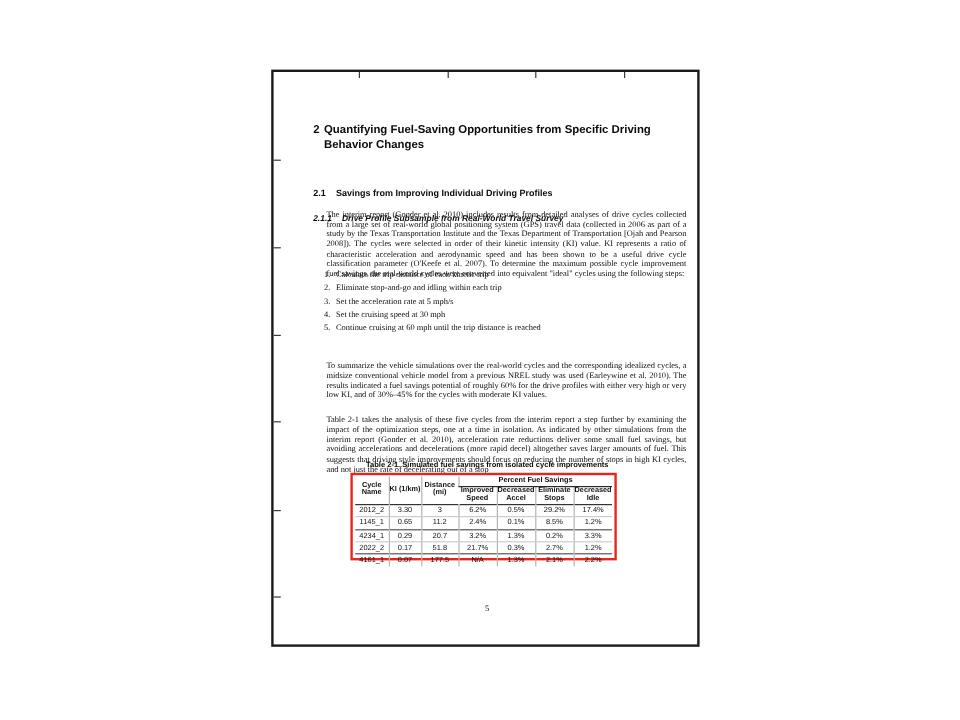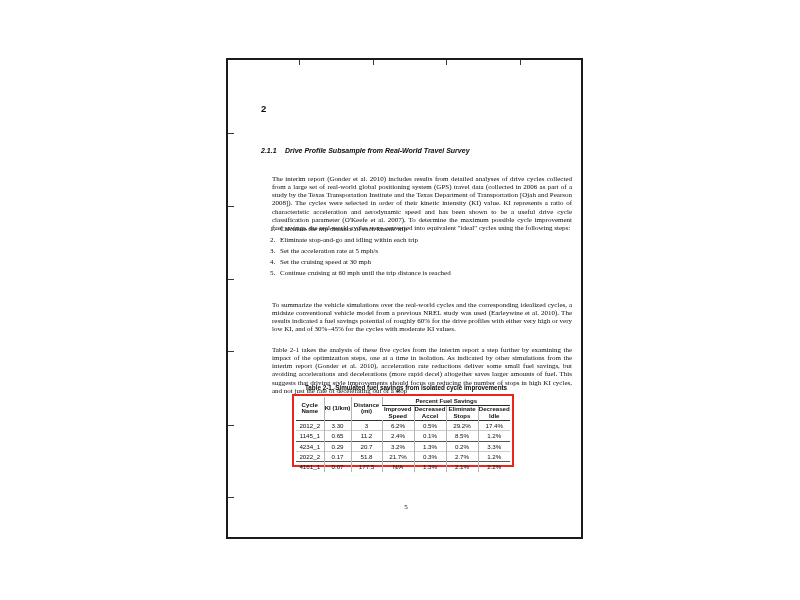--- a/index.html
+++ b/index.html
@@ -89,22 +89,27 @@
   <div class="tick-l" style="top:146px"></div>
   <div class="tick-l" style="top:219px"></div>
   <div class="tick-l" style="top:291px"></div>
   <div class="tick-l" style="top:365px"></div>
   <div class="tick-l" style="top:437px"></div>
 
   <div class="content">
 
     <div class="block h1" style="top:0">
       <span class="secnum">2</span>
-    </div>
-
+      <span>Quantifying Fuel-Saving Opportunities from Specific Driving Behavior Changes</span>
+    </div>
+
+    <div class="block h2" style="top:30px">
+      <span class="secnum">2.1</span>
+      <span>Savings from Improving Individual Driving Profiles</span>
+    </div>
 
     <div class="block h3" style="top:44px">
       <span class="secnum">2.1.1</span>
       <span>Drive Profile Subsample from Real-World Travel Survey</span>
     </div>
 
     <p class="block para" style="top:56px">The interim report (Gonder et al. 2010) includes results from detailed analyses of drive cycles collected from a large set of real-world global positioning system (GPS) travel data (collected in 2006 as part of a study by the Texas Transportation Institute and the Texas Department of Transportation [Ojah and Pearson 2008]). The cycles were selected in order of their kinetic intensity (KI) value. KI represents a ratio of characteristic acceleration and aerodynamic speed and has been shown to be a useful drive cycle classification parameter (O'Keefe et al. 2007). To determine the maximum possible cycle improvement fuel savings, the real-world cycles were converted into equivalent "ideal" cycles using the following steps:</p>
 
     <div class="block" style="top:122px" id="list-items">
         <div class="list-item"><span class="li-num">1.</span><span>Calculate the trip distance of each kinetic trip</span></div>

